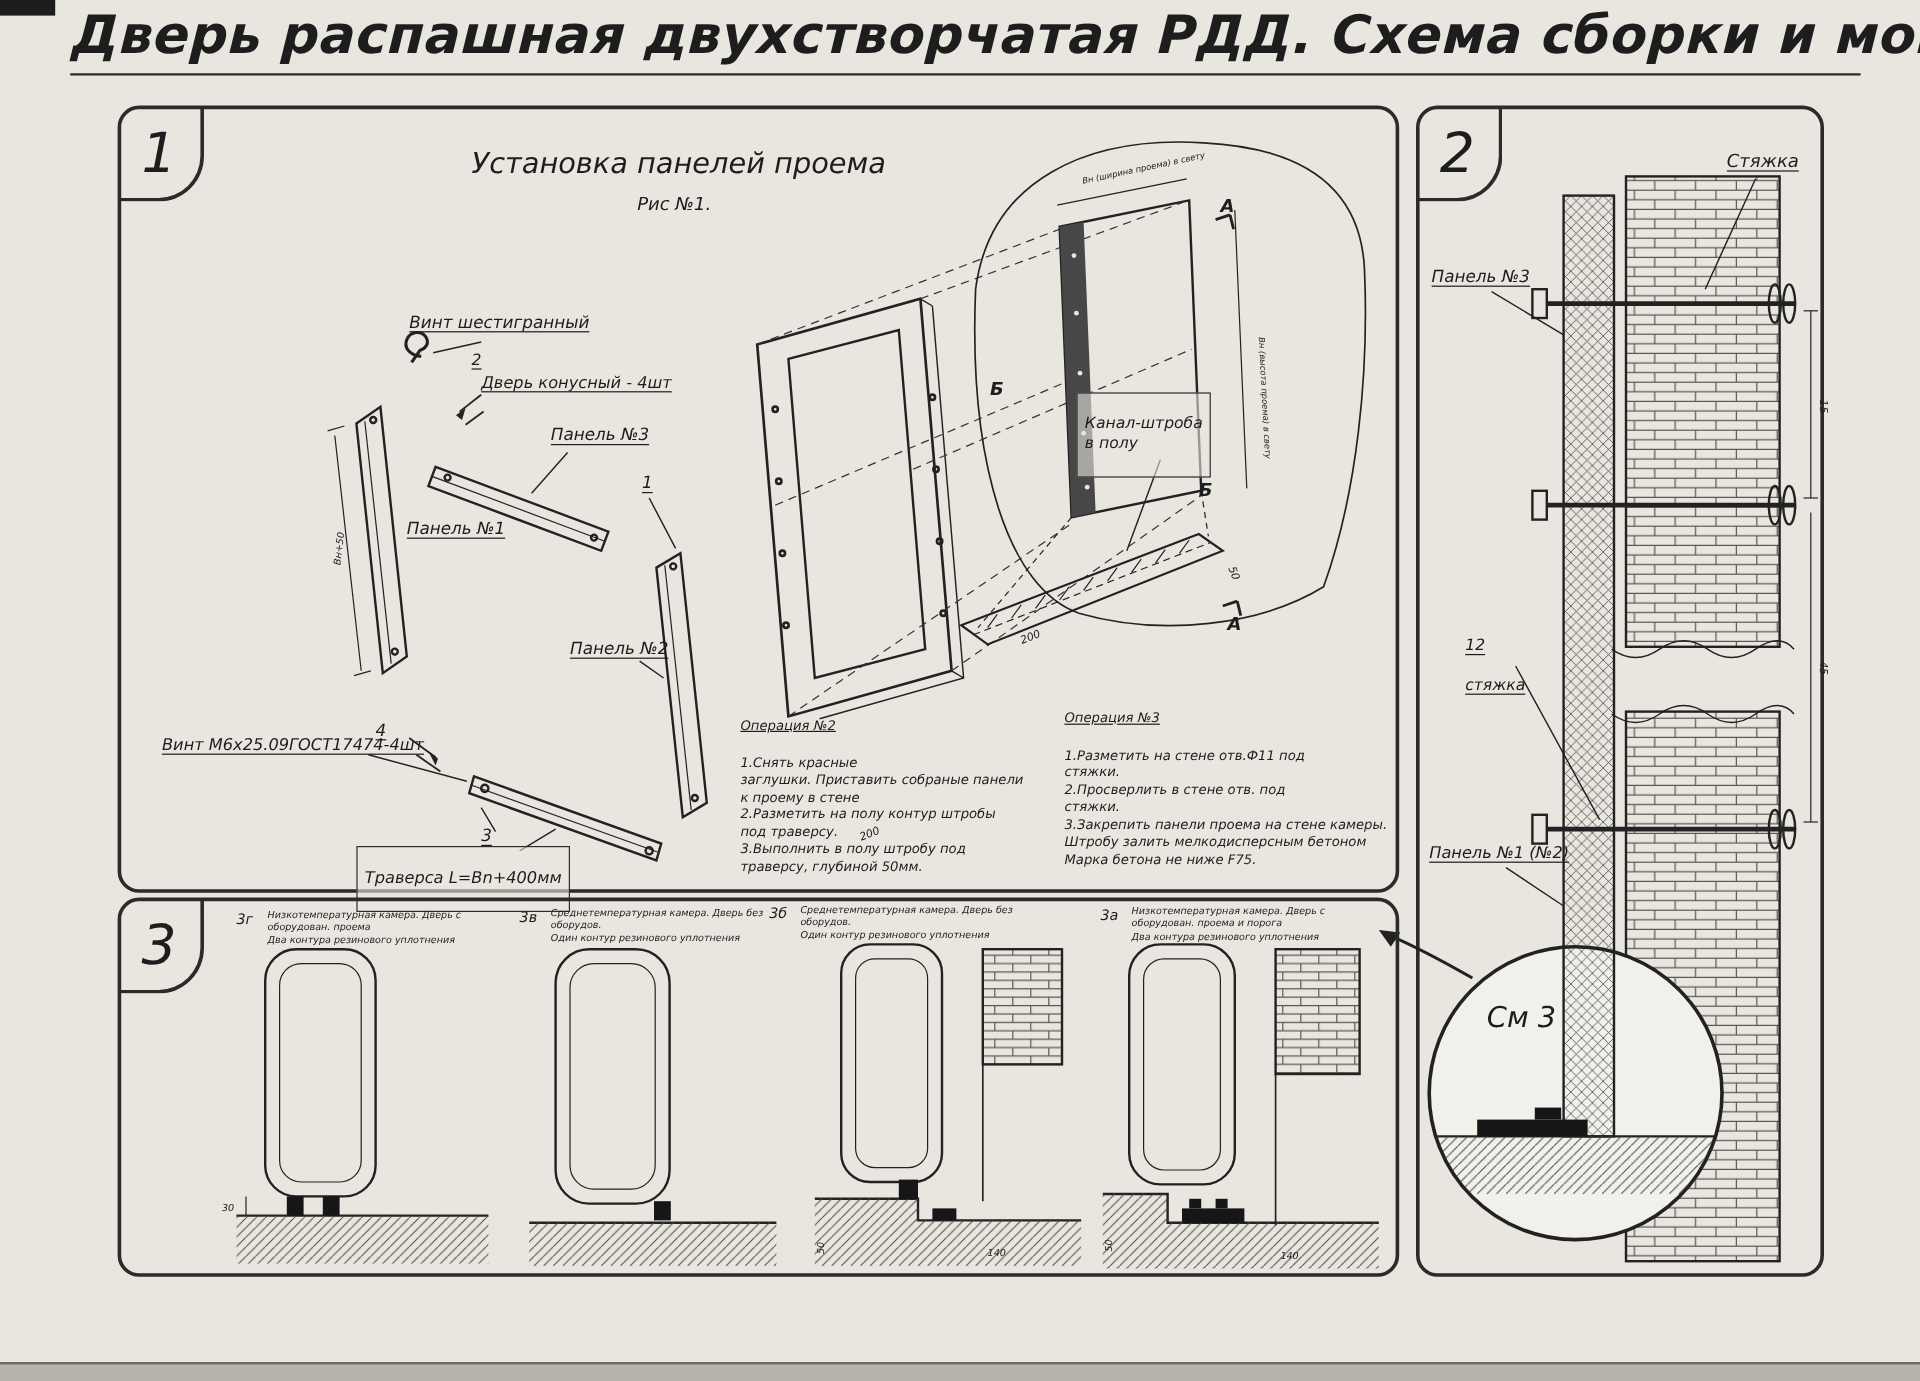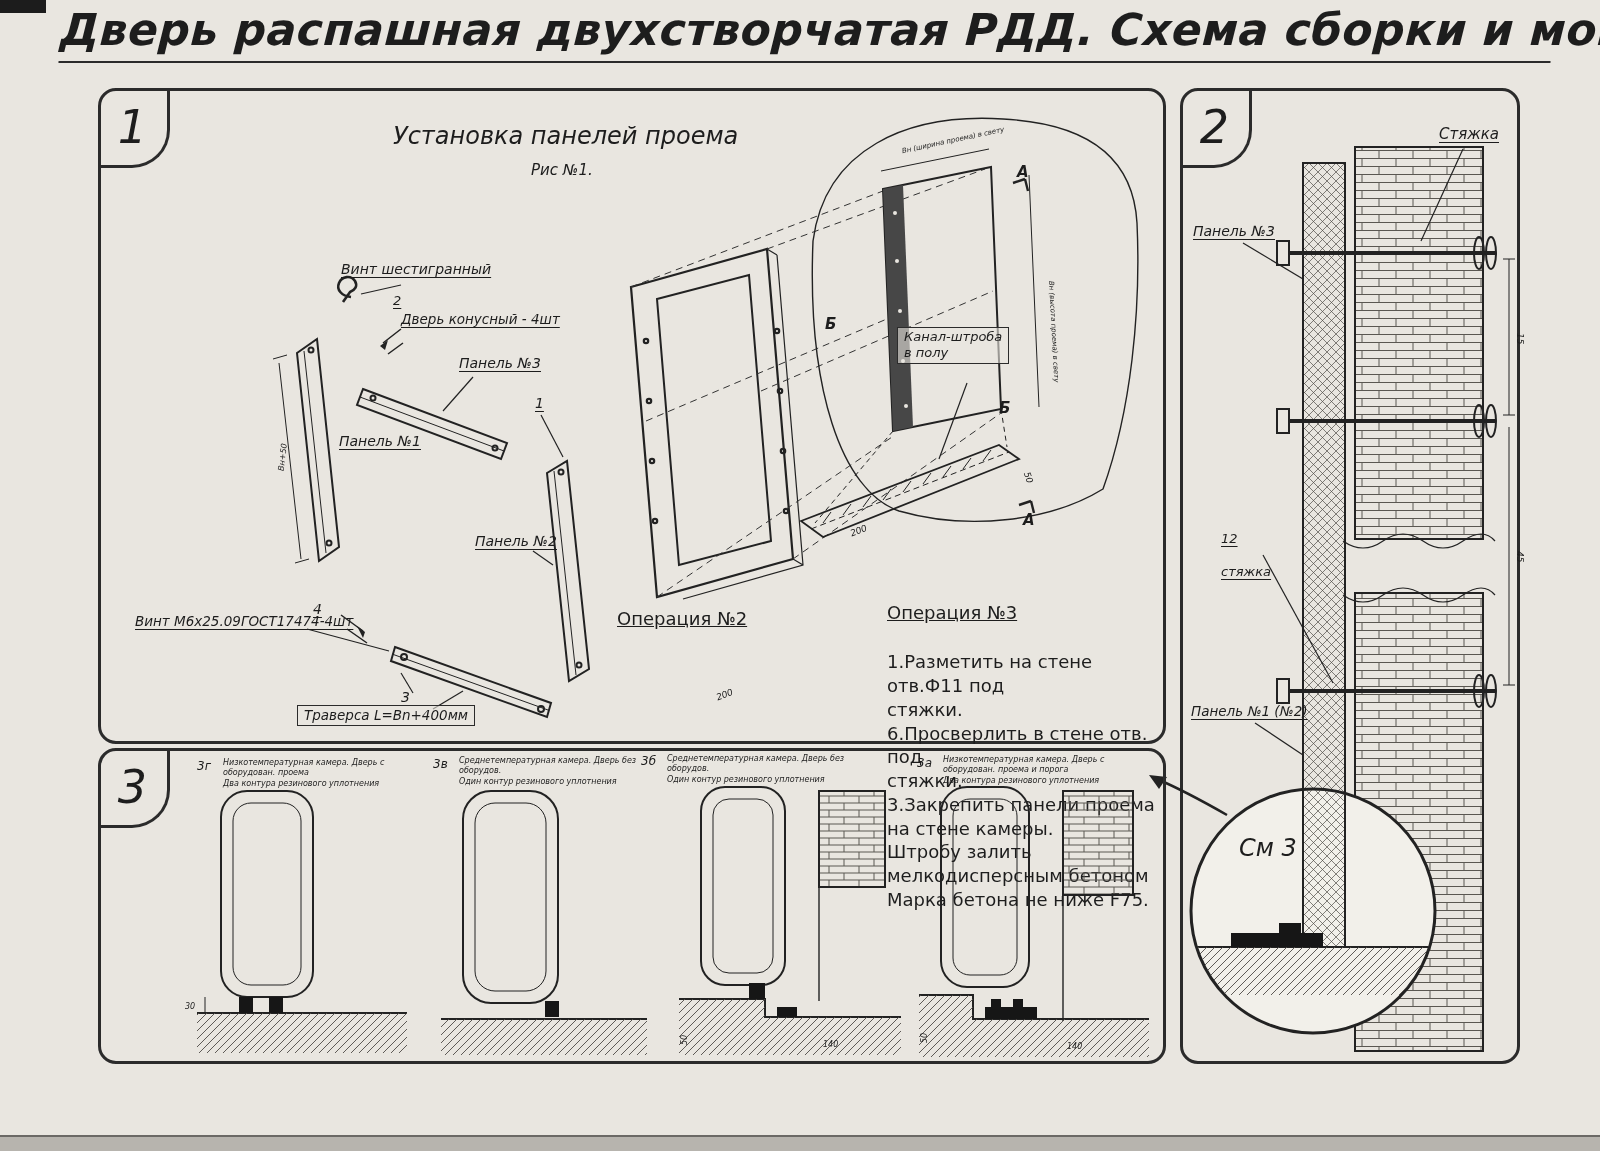--- a/index.html
+++ b/index.html
@@ -9,22 +9,22 @@
   .ttl{position:absolute;left:60px;top:4px;width:1492px;font-size:44px;font-style:italic;
        font-weight:bold;white-space:nowrap;letter-spacing:.5px;border-bottom:2px solid #2b2b2b;
        padding-bottom:6px;transform:skewX(-3deg)}
   .frame{position:absolute;border:3px solid #2b2b2b;border-radius:18px}
   .corner{position:absolute;left:-3px;top:-3px;width:72px;height:80px;
           border-right:3px solid #2b2b2b;border-bottom:3px solid #2b2b2b;
           border-radius:14px 0 38px 0;display:flex;align-items:center;justify-content:center;
           font-size:46px;font-style:italic}
   .lbl{position:absolute;font-style:italic;line-height:1.25;white-space:pre-line}
   .u{text-decoration:underline;text-underline-offset:3px}
-  .box{border:1.6px solid #2b2b2b;padding:1px 6px;background:rgba(233,230,224,.6)}
-  .ops{position:absolute;font-size:18px;line-height:1.32;white-space:pre-line}
+  .box{border:1.6px solid #2b2b2b;padding:18px 6px;background:rgba(233,230,224,.6)}
+  .ops{position:absolute;font-style:italic;font-size:11px;line-height:1.32;white-space:pre-line}
   .ops .t{text-decoration:underline;margin-bottom:2px}
   .cap{position:absolute;font-style:italic;font-size:8px;line-height:1.3;white-space:pre-line}
   svg{position:absolute;left:0;top:0;overflow:visible}
   svg text{font-family:"DejaVu Sans",sans-serif;font-style:italic;fill:#1d1d1d}
   .mark-tl{position:absolute;left:0;top:0;width:46px;height:13px;background:#1c1c1c}
   .scan-strip{position:absolute;left:0;bottom:0;width:100%;height:16px;background:#b7b4ae;
               border-top:2px solid #6b6965}
 </style>
 </head>
 <body>
@@ -152,26 +152,33 @@
     <div class="lbl box" style="left:796px;top:236px;font-size:13px">Канал-штроба
 в полу</div>
 
     <div class="lbl" style="left:916px;top:72px;font-size:15px;font-weight:bold">А</div>
     <div class="lbl" style="left:922px;top:420px;font-size:15px;font-weight:bold">А</div>
     <div class="lbl" style="left:724px;top:224px;font-size:15px;font-weight:bold">Б</div>
     <div class="lbl" style="left:898px;top:308px;font-size:15px;font-weight:bold">Б</div>
 
     <div class="ops" style="left:516px;top:492px;width:266px">
       <div class="t">Операция №2</div>
+      <div>1.Снять красные
+заглушки. Приставить собраные панели
+к проему в стене
+2.Разметить на полу контур штробы
+под траверсу.
+3.Выполнить в полу штробу под
+траверсу, глубиной 50мм.</div>
     </div>
     <div class="ops" style="left:786px;top:486px;width:276px">
       <div class="t">Операция №3</div>
       <div>1.Разметить на стене отв.Ф11 под
 стяжки.
-6.Просверлить в стене отв. под
+2.Просверлить в стене отв. под
 стяжки.
 3.Закрепить панели проема на стене камеры.
 Штробу залить мелкодисперсным бетоном
 Марка бетона не ниже   F75.</div>
     </div>
   </div>
 
   <div class="frame" style="left:1180px;top:88px;width:340px;height:976px">
     <div class="corner">2</div>
 

